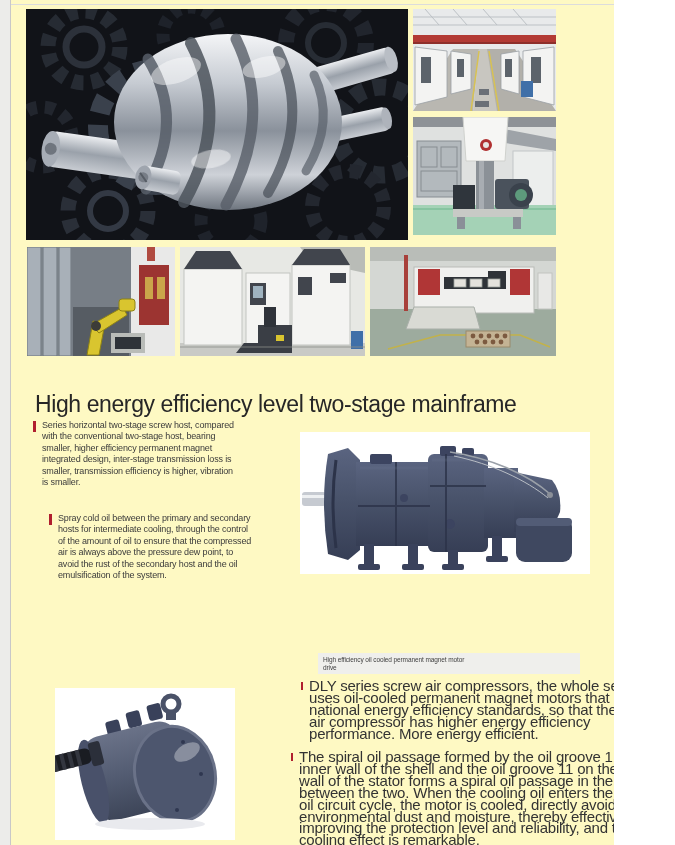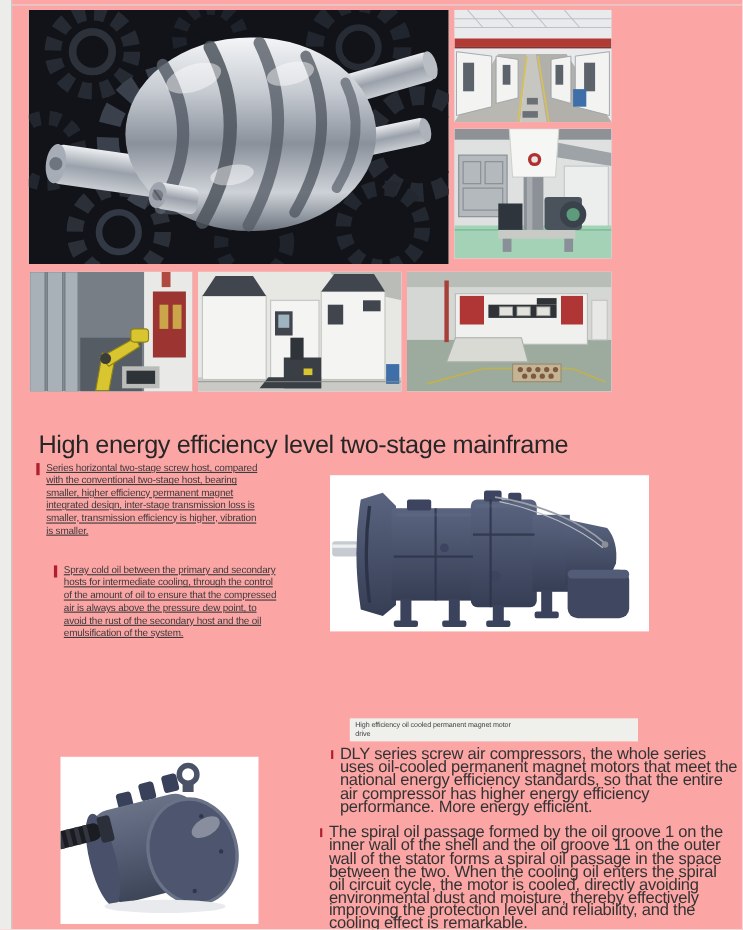--- a/index.html
+++ b/index.html
@@ -1,27 +1,27 @@
 <!DOCTYPE html>
 <html style="--accent: #b01f2e; --caption_bg: #efefec; --mainframe_body: #49536b; --motor_body: #535c72; --hero_background: #111318;"><head>
 <meta charset="utf-8">
 <style>
   html,body{margin:0;padding:0;background:#ffffff;}
-  .page{position:relative;width:675px;height:845px;background:#fca5a5;overflow:hidden;
+  .page{position:relative;width:614px;height:845px;background:#fef9c3;overflow:hidden;
         font-family:"Liberation Sans", sans-serif;}
   .gutter{position:absolute;left:0;top:0;width:10px;height:845px;background:#ececea;border-right:1px solid #c8c8c8;}
   .topline{position:absolute;left:11px;top:4px;width:664px;height:1px;background:#dcdcdc;}
   .ph{position:absolute;overflow:hidden;background:#ddd;}
   .ph svg{display:block;width:100%;height:100%;}
   .page-title{position:absolute;left:35px;top:376px;font-size:23px;letter-spacing:-0.4px;
               color:#262626;font-weight:400;white-space:nowrap;}
   .feature{position:absolute;display:flex;gap:6px;align-items:flex-start;}
   .feature .bar{flex:none;width:3px;height:11px;margin-top:1px;background:var(--accent,#b01f2e);}
   .feature p{margin:0;font-size:9px;line-height:11.4px;letter-spacing:-0.15px;color:#3b3b3b;}
-  .feature.left p{width:198px;text-decoration:underline;}
+  .feature.left p{width:198px;}
   .feature.right p{width:362px;font-size:15px;line-height:11.9px;letter-spacing:-0.2px;color:#333;}
   .feature.right .bar{width:2px;height:8px;margin-top:2px;}
   .caption{position:absolute;left:318px;top:653px;width:252px;background:var(--caption_bg,#efefec);
            padding:3px 5px;font-size:6.5px;line-height:7.5px;letter-spacing:-0.1px;color:#3f3f3f;}
   .caption span{display:block;width:150px;}
 </style>
 </head>
 <body>
 
 <div class="page">

